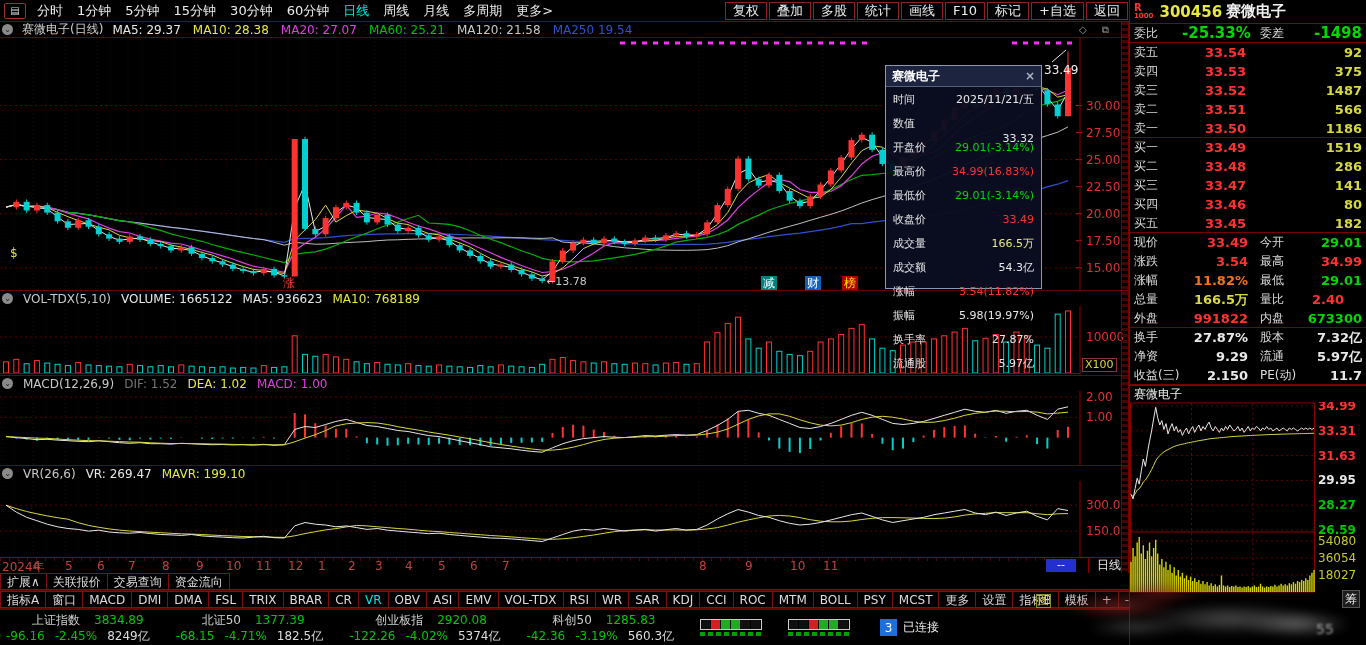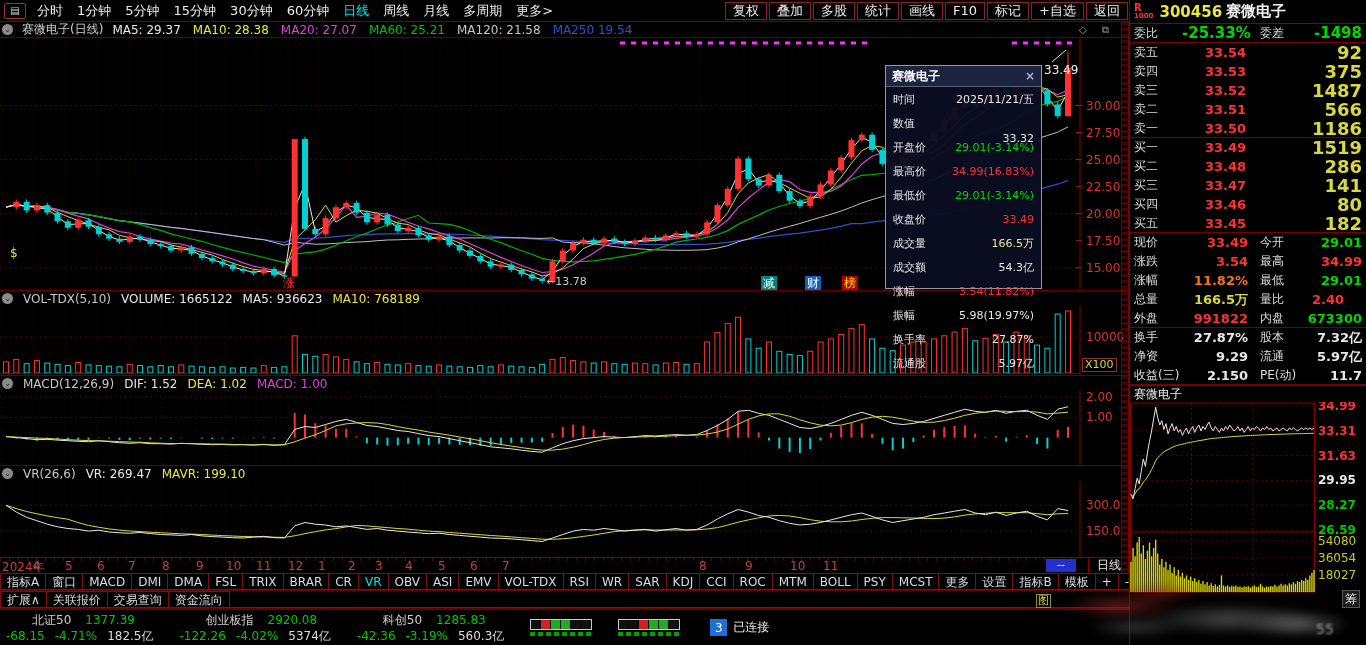--- a/index.html
+++ b/index.html
@@ -73,21 +73,21 @@
   
   .rhead { height:24px; display:flex; align-items:center; border-bottom:1px solid #8a0000; padding-left:4px; gap:4px;}
   .rflag { display:flex; flex-direction:column; line-height:8px; color:#ff3232; font-weight:bold; margin-right:2px;}
   .rflag .f1 { font-size:10px; } .rflag .f2 { font-size:7px; }
   .rcode { color:#e8e840; font-size:15px; font-weight:bold; }
   .rname { color:#f0f0f0; font-size:15px; font-weight:bold; }
   .rrow { height:19px; display:flex; align-items:center; padding:0 4px; font-size:12px; white-space:nowrap;}
   .rrow.sep { border-bottom:1px solid #7a0000; }
   .rlab { width:48px; color:#dcdcdc; }
   .bprice { width:64px; text-align:right; font-weight:bold; font-size:13px; }
-  .bvol { flex:1; text-align:right; font-weight:bold; font-size:18px; color:#d8d840;}
+  .bvol { flex:1; text-align:right; font-weight:bold; font-size:13px; color:#d8d840;}
   .qv1 { width:66px; text-align:right; font-weight:bold; font-size:13px;}
   .qlab2 { width:46px; padding-left:12px; color:#dcdcdc;}
   .qv2 { flex:1; text-align:right; font-weight:bold; font-size:13px;}
   .wb { font-weight:bold; font-size:15px; }
 
   .mini-title { height:17px; line-height:17px; padding-left:4px; color:#f0f0f0; border-top:1px solid #8a0000; }
 
   
   .side-strip { position:absolute; left:1121px; top:22px; width:8px; height:551px;
     border-left:1px solid #7a0000; border-right:1px solid #7a0000;
@@ -560,21 +560,21 @@
           <rect x="1065.5" y="5" width="5" height="62" fill="none" stroke="#ff3232" stroke-width="1"></rect>
           <line x1="0" y1="67.5" x2="1080" y2="67.5" stroke="#8a0000"></line>
           <line x1="1080" y1="0" x2="1080" y2="69" stroke="#8a0000"></line>
         </svg>
       <span class="x100-badge">X100</span>
     </div>
 
     <div class="pane-header" id="macd-header">
         <span class="circ">⌄</span>
         <span style="color: rgb(200, 200, 200);">MACD(12,26,9)</span>
-        <span style="color: #e5e5e5;">DIF: 1.52</span>
+        <span style="color: #737373;">DIF: 1.52</span>
         <span style="color: rgb(232, 232, 64);">DEA: 1.02</span>
         <span style="color: rgb(224, 64, 224);">MACD: 1.00</span>
       </div>
     <div class="pane" style="height:74px">
       <svg id="macd-svg" width="1130" height="74">
           <line x1="2" y1="0" x2="2" y2="74" stroke="#380000" stroke-dasharray="1,3"></line>
           <line x1="33" y1="0" x2="33" y2="74" stroke="#380000" stroke-dasharray="1,3"></line>
           <line x1="65" y1="0" x2="65" y2="74" stroke="#380000" stroke-dasharray="1,3"></line>
           <line x1="97" y1="0" x2="97" y2="74" stroke="#380000" stroke-dasharray="1,3"></line>
           <line x1="128" y1="0" x2="128" y2="74" stroke="#380000" stroke-dasharray="1,3"></line>
@@ -766,20 +766,27 @@
         <span class="xlab" style="left: 470px;">6</span>
         <span class="xlab" style="left: 502px;">7</span>
         <span class="xlab" style="left: 699px;">8</span>
         <span class="xlab" style="left: 745px;">9</span>
         <span class="xlab" style="left: 790px;">10</span>
         <span class="xlab" style="left: 823px;">11</span>
         <span class="scroll-badge">--</span>
         <span class="period-badge">日线</span>
       </div>
 
+    <div class="tabs" id="tabs2">
+        <span class="tab">扩展∧</span>
+        <span class="tab">关联报价</span>
+        <span class="tab">交易查询</span>
+        <span class="tab">资金流向</span>
+        <span class="spacer"></span>
+      </div>
     <div class="tabs" id="tabs1">
         <span class="tab">指标A</span>
         <span class="tab">窗口</span>
         <span class="tab">MACD</span>
         <span class="tab">DMI</span>
         <span class="tab">DMA</span>
         <span class="tab">FSL</span>
         <span class="tab">TRIX</span>
         <span class="tab">BRAR</span>
         <span class="tab">CR</span>
@@ -799,29 +806,33 @@
         <span class="tab">PSY</span>
         <span class="tab">MCST</span>
         <span class="tab">更多</span>
         <span class="tab">设置</span>
         <span class="spacer"></span>
         <span class="tab">指标B</span>
         <span class="tab">模板</span>
         <span class="tab">+</span>
         <span class="tab">-</span>
       </div>
-    <div class="tabs" id="tabs2">
-        <span class="tab">扩展∧</span>
-        <span class="tab">关联报价</span>
-        <span class="tab">交易查询</span>
-        <span class="tab">资金流向</span>
-        <span class="spacer"></span>
-      </div>
 
     <div class="statusbar" id="statusbar">
+        <div class="idx">
+          <div class="r1">
+            <span class="nm">上证指数</span>
+            <span class="vl">3834.89</span>
+          </div>
+          <div class="r2">
+            <span class="ch">-96.16</span>
+            <span class="pc">-2.45%</span>
+            <span class="am">8249亿</span>
+          </div>
+        </div>
         <div class="idx">
           <div class="r1">
             <span class="nm">北证50</span>
             <span class="vl">1377.39</span>
           </div>
           <div class="r2">
             <span class="ch">-68.15</span>
             <span class="pc">-4.71%</span>
             <span class="am">182.5亿</span>
           </div>

